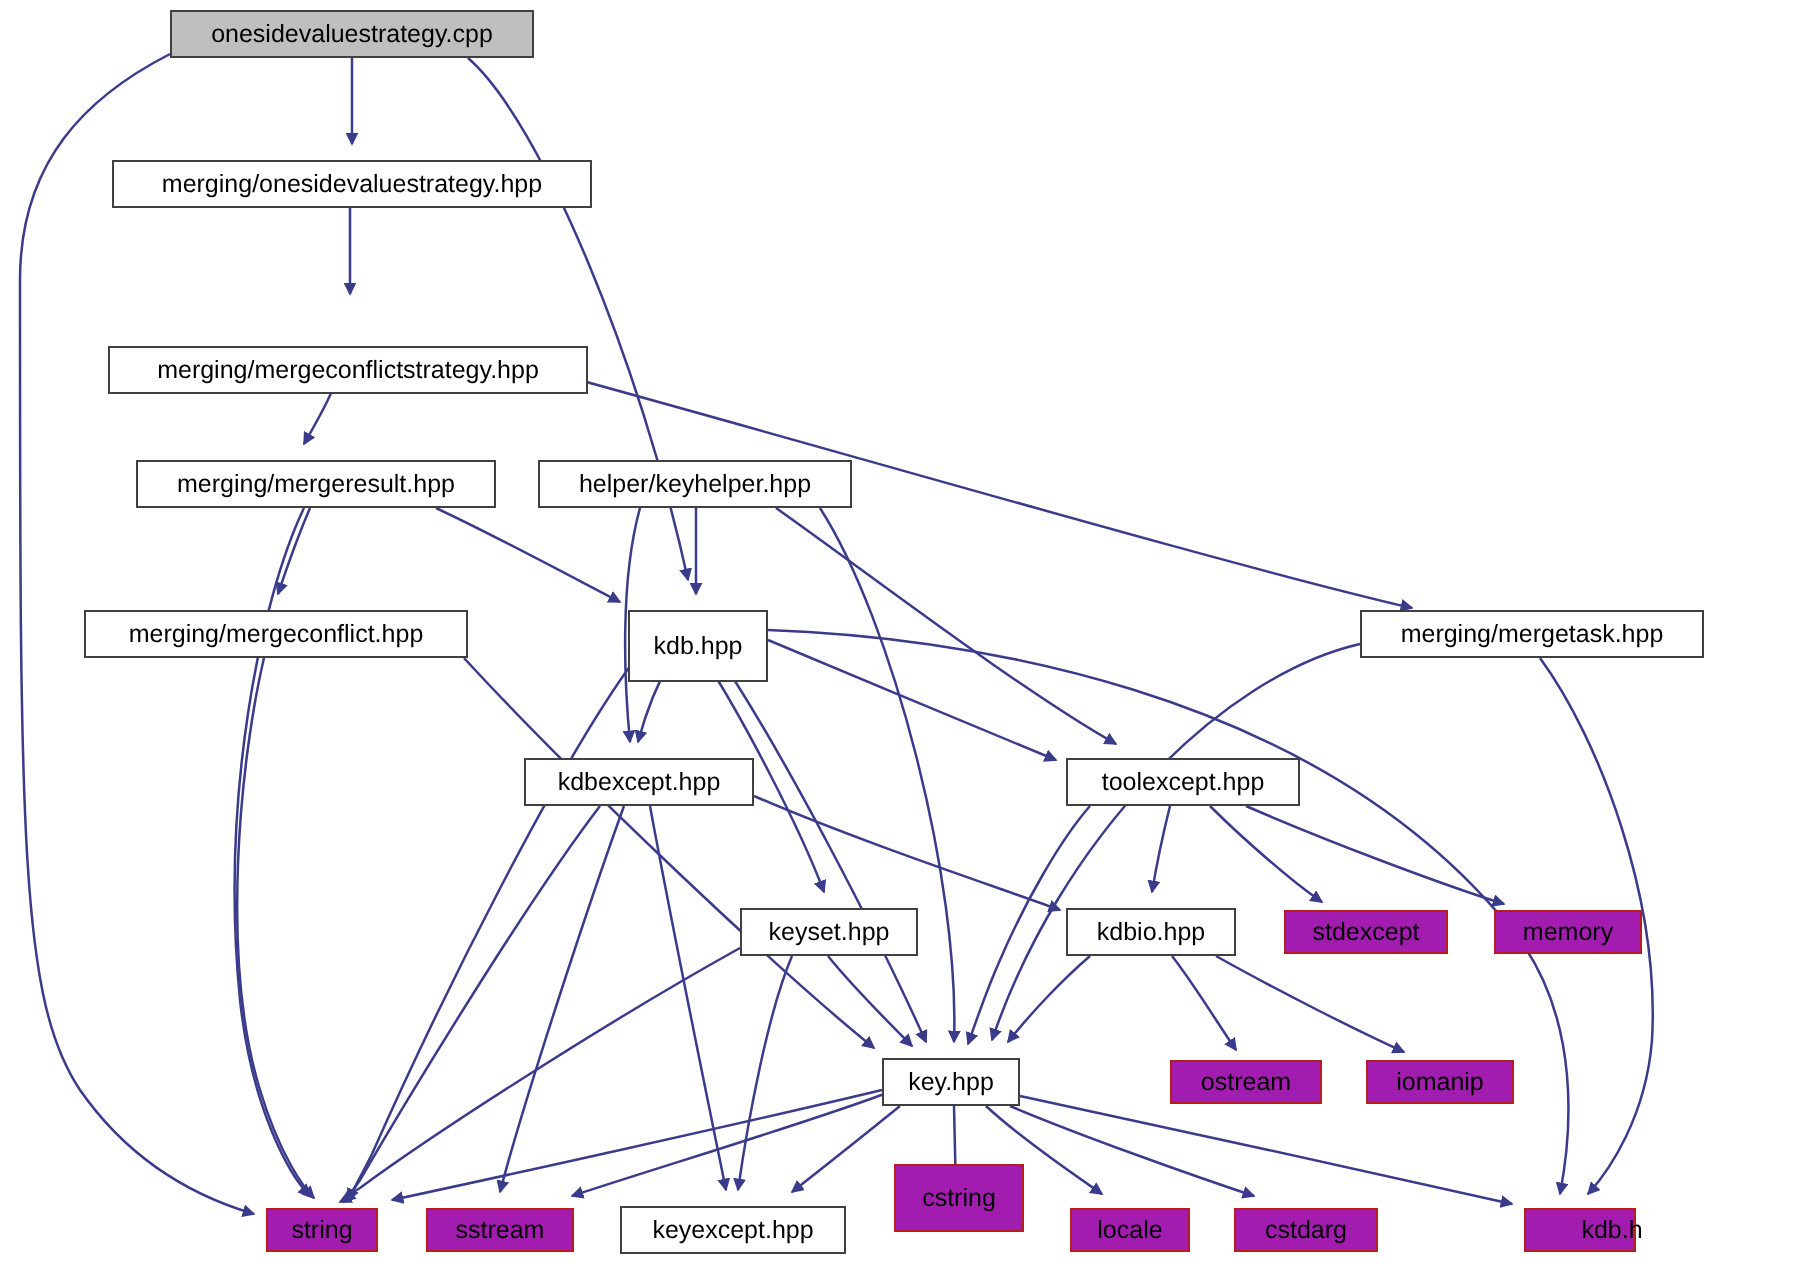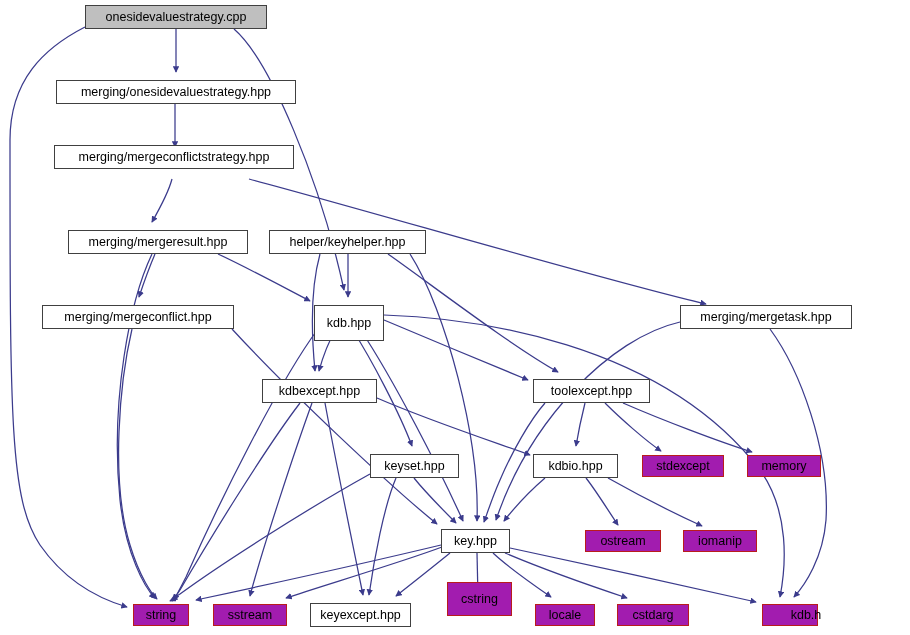--- a/index.html
+++ b/index.html
@@ -108,21 +108,21 @@
         <path d="M680,322 C610,338 530,420 496,520" fill="none" stroke="#3b3b8c" stroke-width="1.25" marker-end="url(#arrow)"></path>
       </g>
   </svg>
   <div id="node-layer">
       <div class="node root" style="left: 85px; top: 5px; width: 182px; height: 24px; justify-content: center;">
         <span class="node-label">onesidevaluestrategy.cpp</span>
       </div>
       <div class="node local" style="left: 56px; top: 80px; width: 240px; height: 24px;">
         <span class="node-label">merging/onesidevaluestrategy.hpp</span>
       </div>
-      <div class="node local" style="left: 54px; top: 145px; width: 240px; height: 24px; text-align: center;">
+      <div class="node local" style="left: 54px; top: 173px; width: 240px; height: 24px; text-align: center;">
         <span class="node-label">merging/mergeconflictstrategy.hpp</span>
       </div>
       <div class="node local" style="left: 68px; top: 230px; width: 180px; height: 24px;">
         <span class="node-label">merging/mergeresult.hpp</span>
       </div>
       <div class="node local" style="left: 269px; top: 230px; width: 157px; height: 24px;">
         <span class="node-label">helper/keyhelper.hpp</span>
       </div>
       <div class="node local" style="left: 42px; top: 305px; width: 192px; height: 24px;">
         <span class="node-label">merging/mergeconflict.hpp</span>
@@ -159,21 +159,21 @@
       </div>
       <div class="node system" style="left: 683px; top: 530px; width: 74px; height: 22px;">
         <span class="node-label">iomanip</span>
       </div>
       <div class="node system" style="left: 133px; top: 604px; width: 56px; height: 22px;">
         <span class="node-label">string</span>
       </div>
       <div class="node system" style="left: 213px; top: 604px; width: 74px; height: 22px;">
         <span class="node-label">sstream</span>
       </div>
-      <div class="node local" style="left: 310px; top: 603px; width: 101px; height: 24px;">
+      <div class="node local" style="left: 310px; top: 603px; width: 113px; height: 24px;">
         <span class="node-label">keyexcept.hpp</span>
       </div>
       <div class="node system" style="left: 447px; top: 582px; width: 65px; height: 34px;">
         <span class="node-label">cstring</span>
       </div>
       <div class="node system" style="left: 535px; top: 604px; width: 60px; height: 22px;">
         <span class="node-label">locale</span>
       </div>
       <div class="node system" style="left: 617px; top: 604px; width: 72px; height: 22px;">
         <span class="node-label">cstdarg</span>

